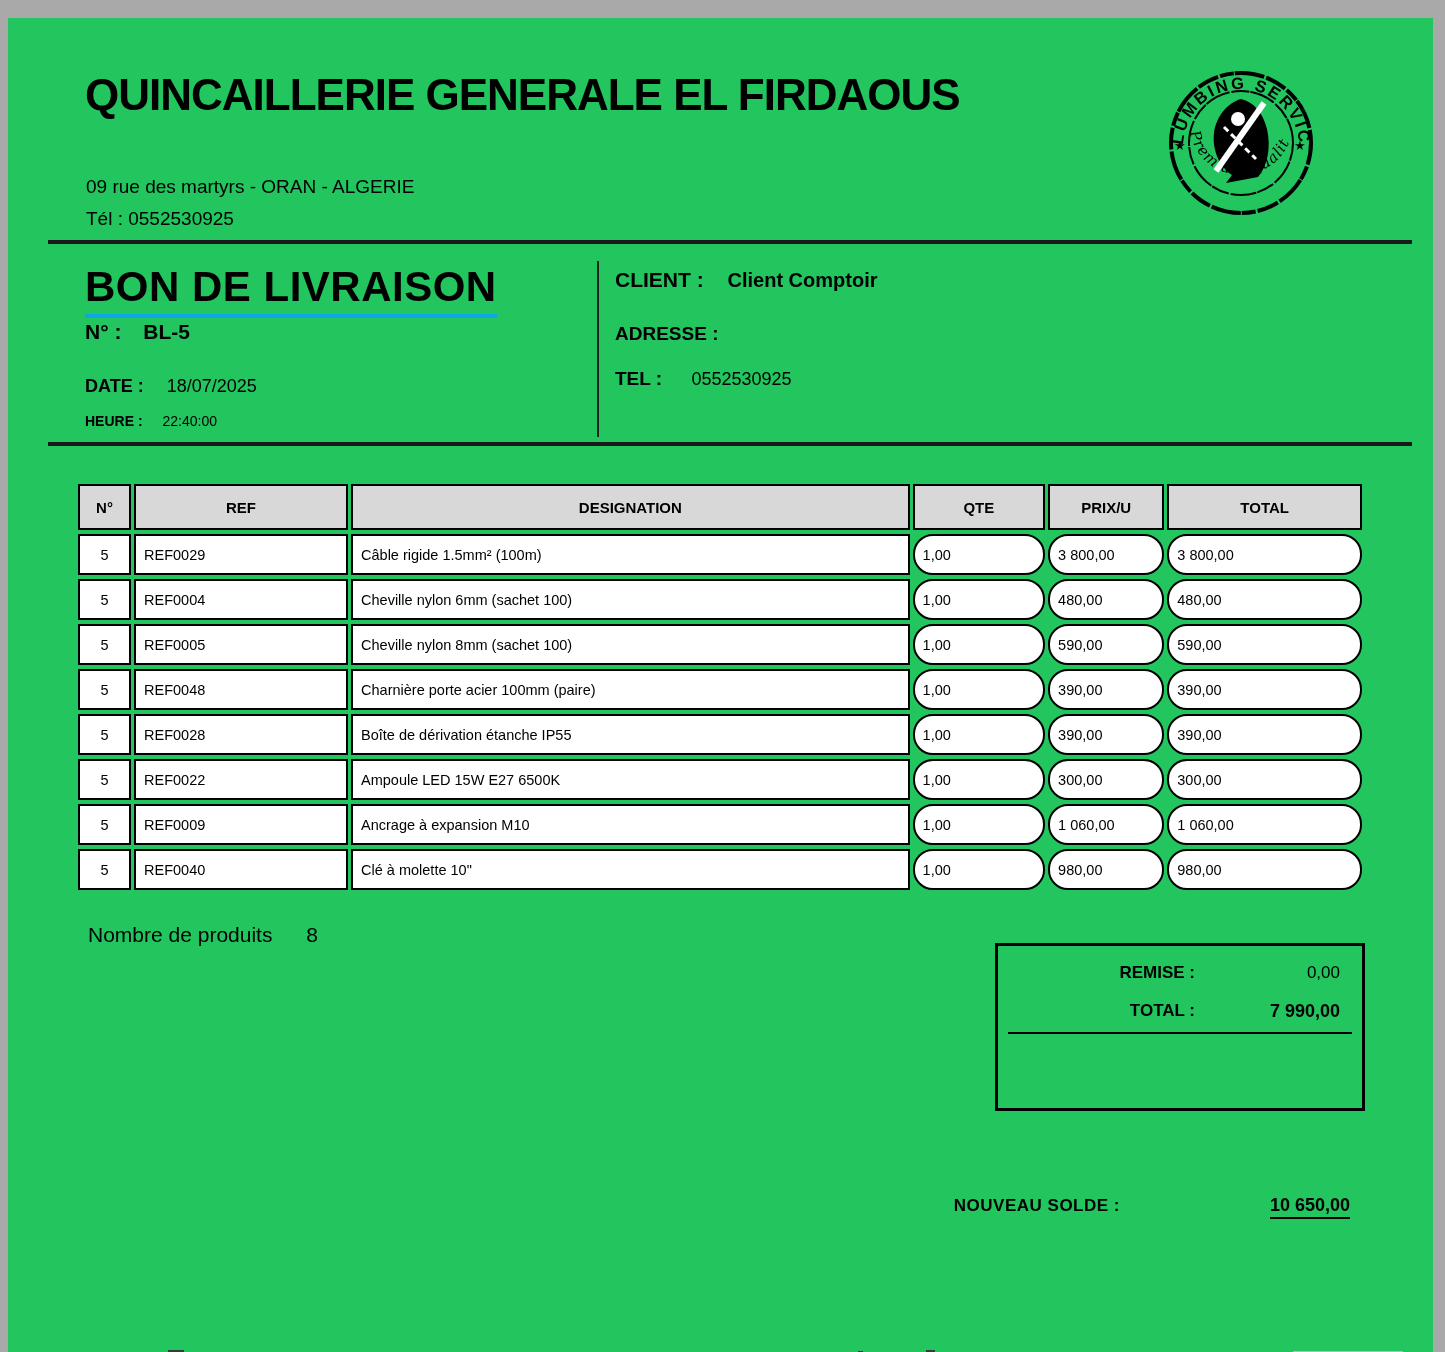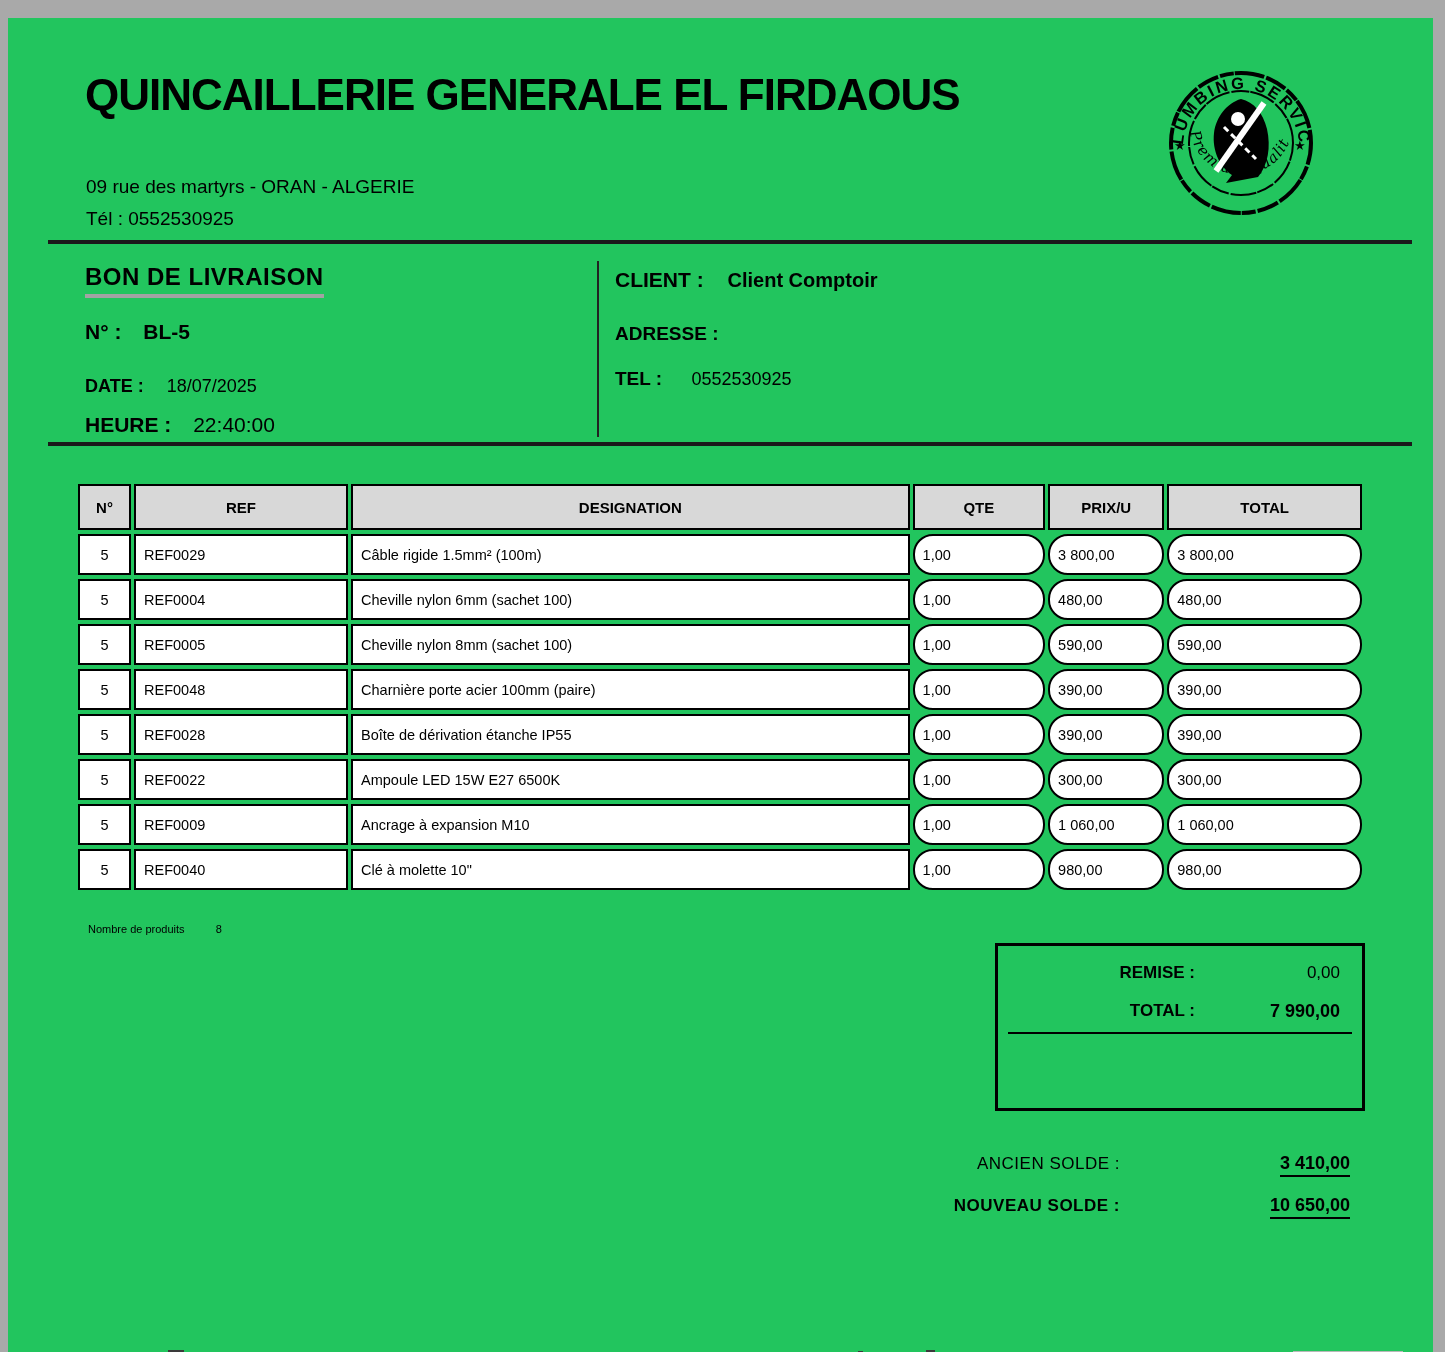--- a/index.html
+++ b/index.html
@@ -15,27 +15,27 @@
   #company-phone { left:78px; top:190px; font-size:19px; }
 
   
   #logo { left:1158px; top:48px; width:150px; height:152px; }
 
   .hrule { left:40px; width:1364px; height:4px; background:#1a1a1a; }
   #rule1 { top:222px; }
   #rule2 { top:424px; }
 
   
-  #doc-title { left:77px; top:245px; font-size:24px; font-weight:bold; border-bottom:4px solid #a3a3a3; padding-bottom:3px; letter-spacing:0.5px; }
+  #doc-title { left:77px; top:245px; font-size:42px; font-weight:bold; border-bottom:4px solid #0ea5e9; padding-bottom:3px; letter-spacing:0.5px; }
   #doc-number { left:77px; top:302px; font-size:21px; font-weight:bold; }
   #doc-number .val { margin-left:16px; }
   #doc-date { left:77px; top:358px; font-size:18px; }
   #doc-date .lbl { font-weight:bold; }
   #doc-date .val { margin-left:18px; }
-  #doc-time { left:77px; top:395px; font-size:21px; }
+  #doc-time { left:77px; top:395px; font-size:14px; }
   #doc-time .lbl { font-weight:bold; }
   #doc-time .val { margin-left:16px; }
 
   #vdivider { left:589px; top:243px; width:2px; height:176px; background:#222; }
 
   
   #client-line { left:607px; top:250px; font-size:21px; font-weight:bold; }
   #client-line .val { margin-left:18px; font-size:20px; }
   #client-addr { left:607px; top:305px; font-size:19px; font-weight:bold; }
   #client-tel { left:607px; top:350px; font-size:19px; font-weight:bold; }
@@ -50,21 +50,21 @@
   .col-ref { width:210px; }
   .col-des { width:548px; }
   .col-qte { width:130px; }
   .col-prix { width:114px; }
   .col-total { width:191px; }
   td.c { text-align:center; }
   td.l { text-align:left; padding-left:9px; }
   td.r { text-align:left; padding-right:10px;border-radius:20px; }
 
   
-  #product-count { left:80px; top:905px; font-size:11px; }
+  #product-count { left:80px; top:905px; font-size:21px; }
   #product-count .val { margin-left:28px; }
 
   #totals-box { left:987px; top:925px; width:370px; height:168px; border:3px solid #000; padding-top:8px; }
   .t-row { display:flex; height:38px; align-items:center; font-size:17px; }
   .t-row .lbl { width:150px; text-align:right; font-weight:bold;margin-left:47px; }
   .t-row .val { flex:1; text-align:right; padding-right:22px; }
   #total-row .val { font-weight:bold; font-size:18px; }
   #totals-divider { height:2px; background:#000; margin:2px 10px 4px 10px; }
 
   .solde-row { left:880px; width:462px; display:flex; align-items:baseline; font-size:17px; }
@@ -242,24 +242,20 @@
       <span class="lbl">REMISE :</span>
       <span class="val">0,00</span>
     </div>
     <div class="t-row" id="total-row">
       <span class="lbl">TOTAL :</span>
       <span class="val">7 990,00</span>
     </div>
     <div id="totals-divider"></div>
   </div>
 
-  <div class="abs solde-row" id="ancien-row">
-    <span class="lbl">ANCIEN SOLDE :</span>
-    <span class="valcell"><span class="val">3 410,00</span></span>
-  </div>
   <div class="abs solde-row" id="nouveau-row">
     <span class="lbl">NOUVEAU SOLDE :</span>
     <span class="valcell"><span class="val">10 650,00</span></span>
   </div>
 
   <div class="abs" id="cutoff-band"></div>
   <div class="cut-tick" style="left:160px; top:1332px; width:16px; height:7px;"></div>
   <div class="cut-tick" style="left:850px; top:1333px; width:5px; height:6px;"></div>
   <div class="cut-tick" style="left:918px; top:1332px; width:9px; height:7px;"></div>
   <div class="cut-tick" style="left:1285px; top:1333px; width:110px; height:6px; background:#b8b8b8;"></div>

